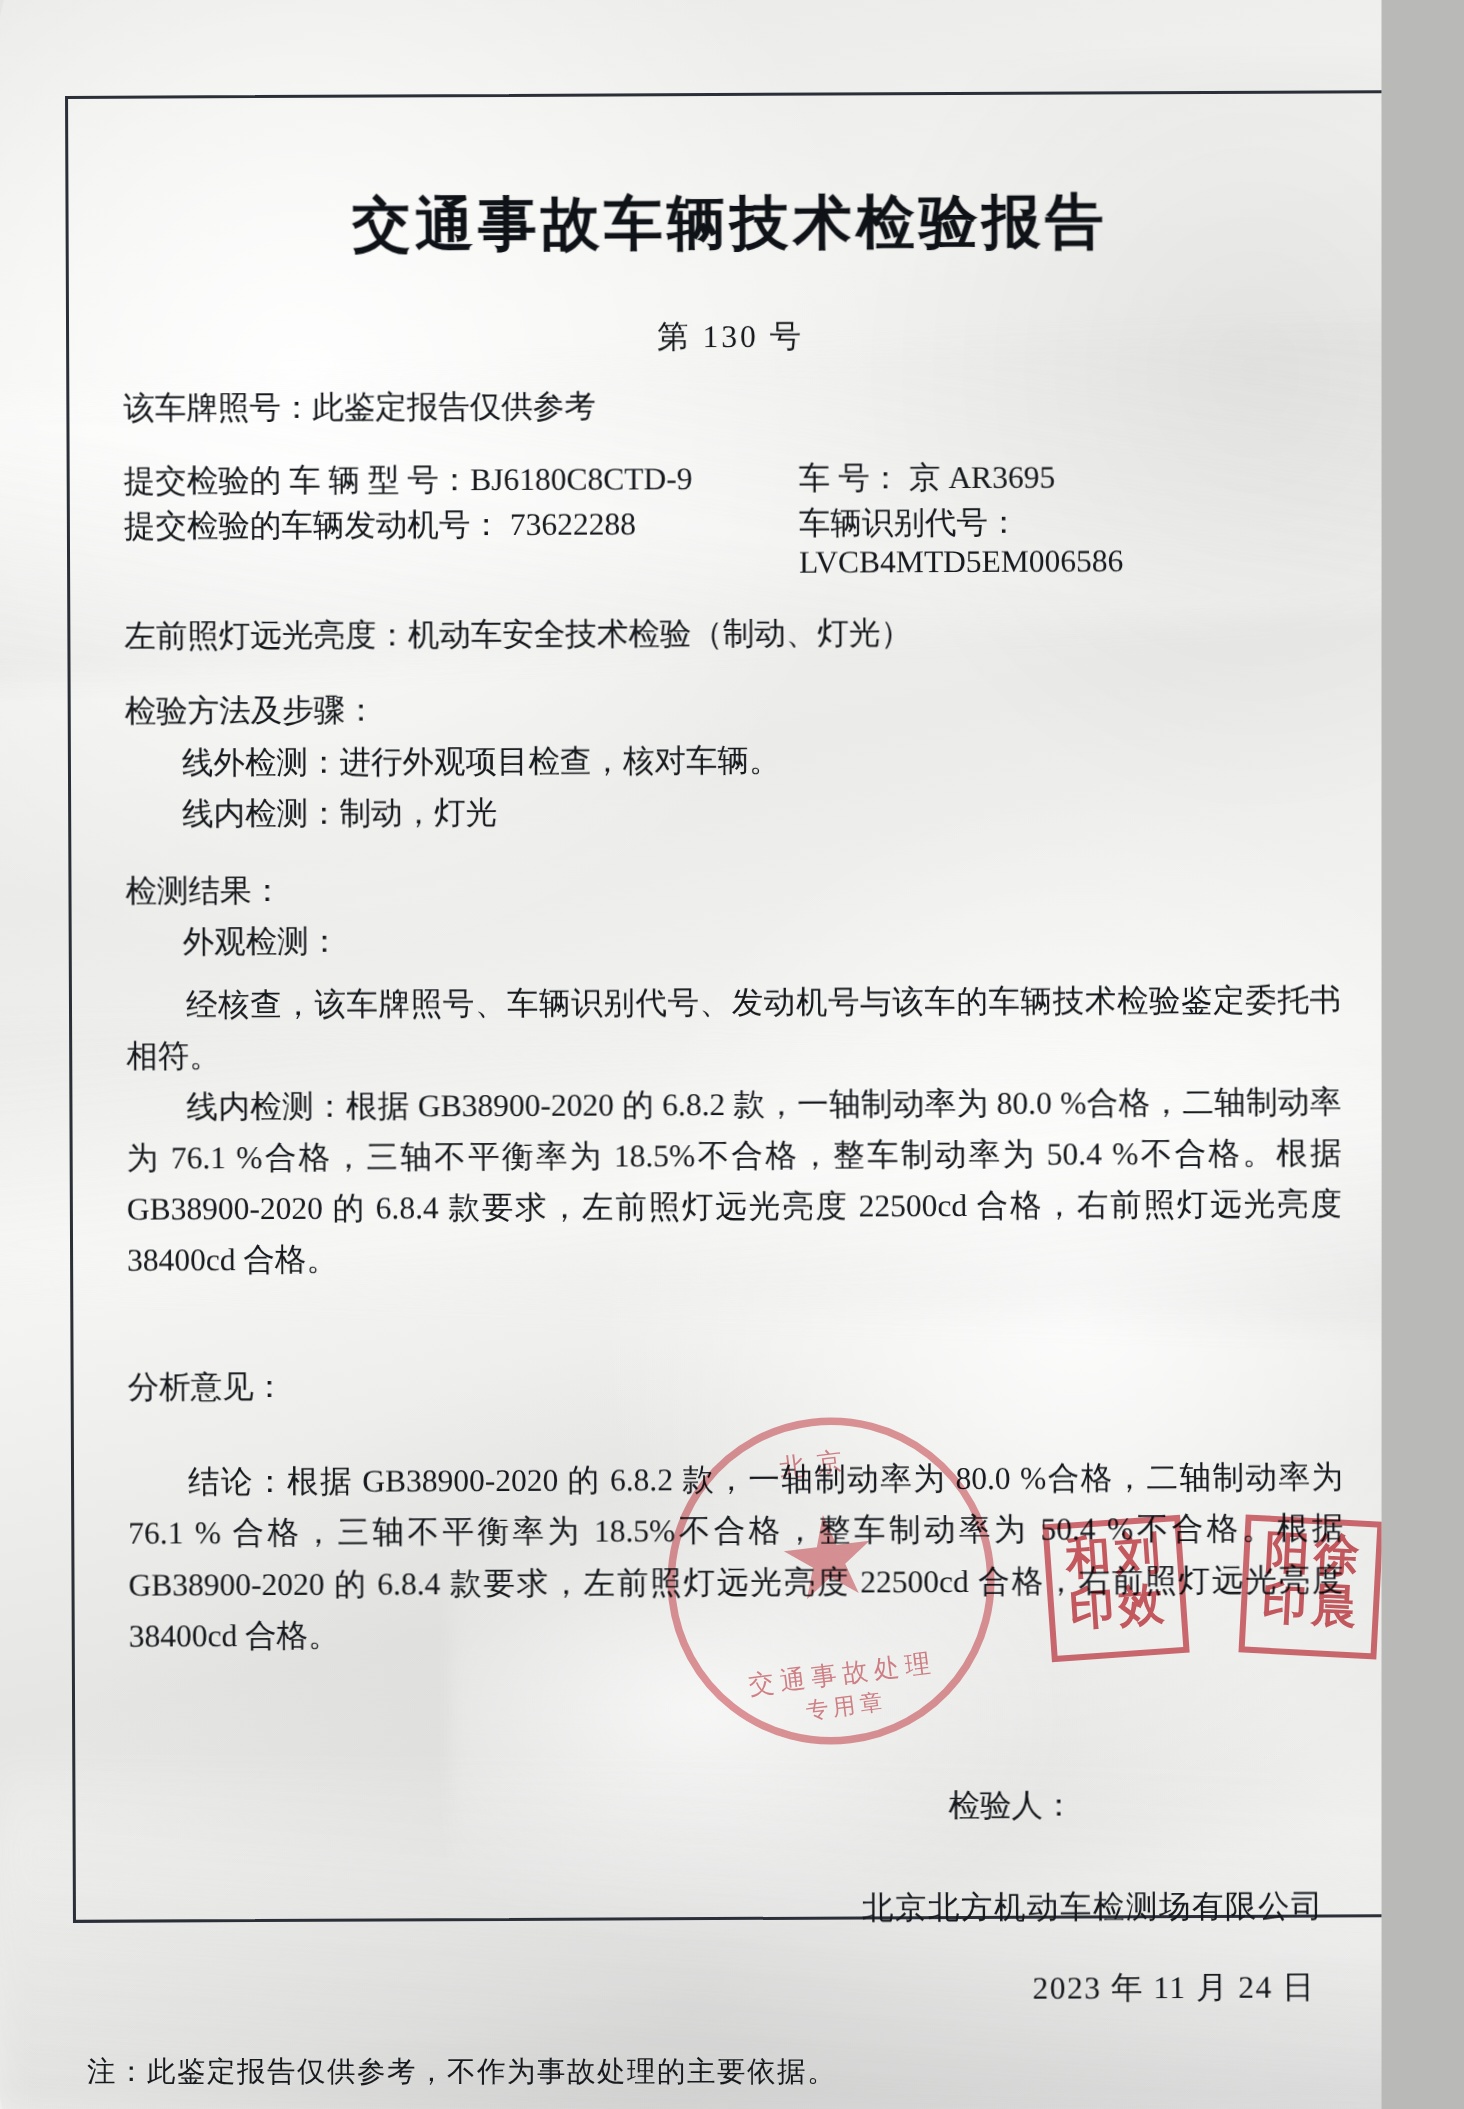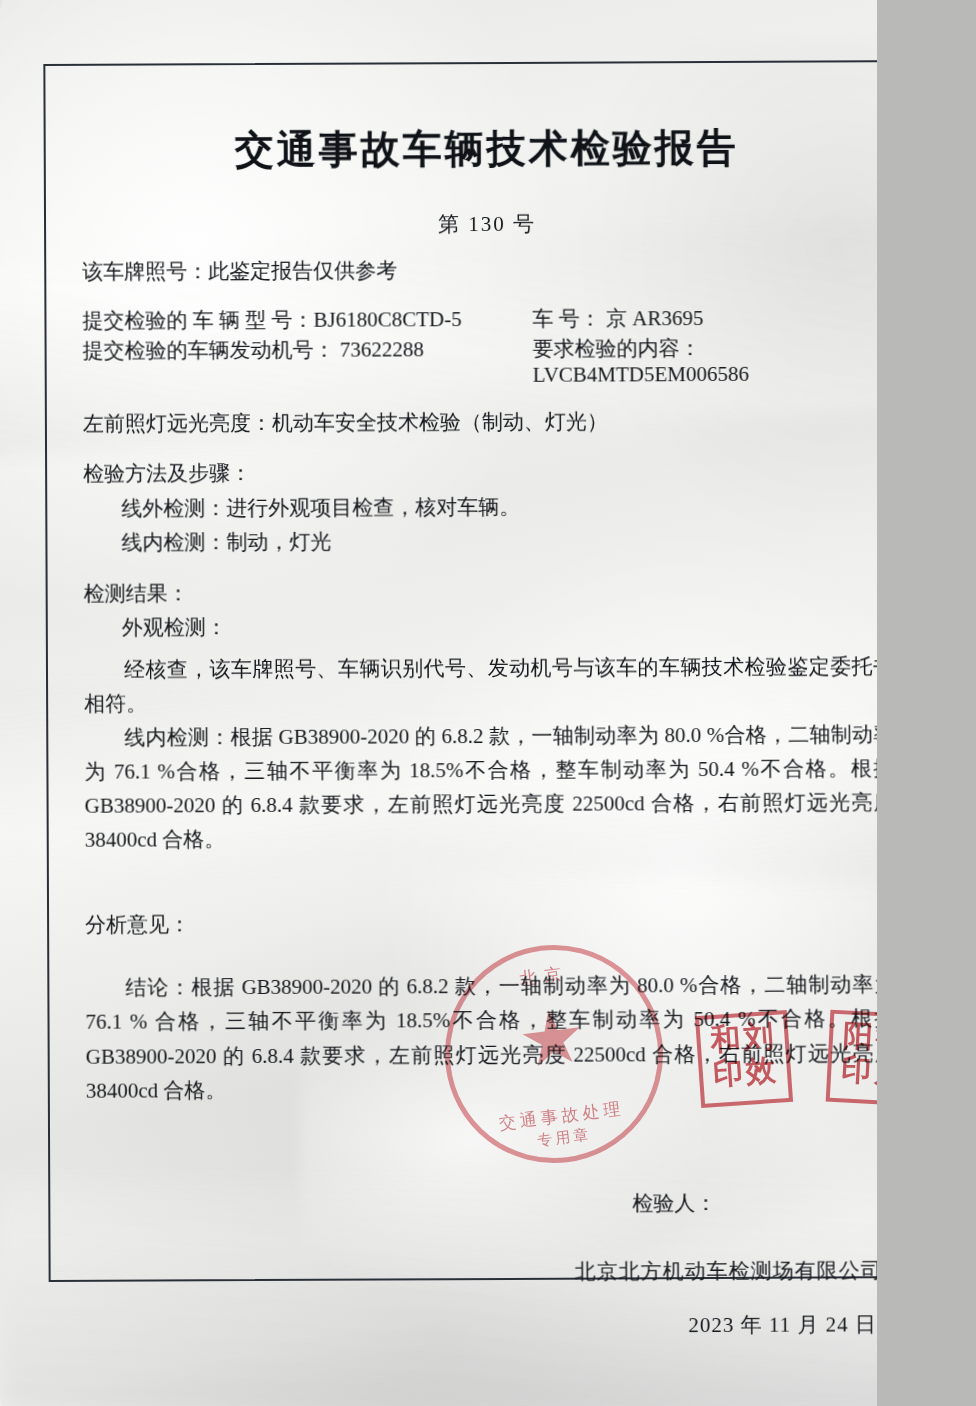--- a/index.html
+++ b/index.html
@@ -12,20 +12,21 @@
     width: 877px;
     height: 1406px;
     overflow: hidden;
     background:
       radial-gradient(ellipse 60% 40% at 22% 18%, rgba(255,255,255,0.95), rgba(255,255,255,0) 70%),
       radial-gradient(ellipse 50% 35% at 78% 62%, rgba(255,255,255,0.85), rgba(255,255,255,0) 70%),
       radial-gradient(ellipse 70% 45% at 50% 95%, rgba(200,200,200,0.55), rgba(255,255,255,0) 70%),
       linear-gradient(168deg, #e8e8e6 0%, #f2f2f0 18%, #ebebe9 38%, #f4f4f2 55%, #e5e5e3 72%, #efefed 88%, #dedede 100%);
     font-family: "Liberation Serif", "DejaVu Serif", serif;
     color: #15181c;
+    padding-left: 44px;
   }
   
   .crinkle {
     position: absolute;
     pointer-events: none;
   }
   .c1 { left:0; top:0; width:976px; height:1406px;
     background:
       linear-gradient(103deg, rgba(0,0,0,0.045) 0 2px, rgba(255,255,255,0) 3px) 0 0/100% 100%,
       linear-gradient(80deg, rgba(255,255,255,0.5) 0 1px, rgba(255,255,255,0) 2px) 0 0/100% 100%;
@@ -250,35 +251,35 @@
     <div class="title">交通事故车辆技术检验报告</div>
 
     <div class="docno">第 130 号</div>
 
     <div class="row">
       <span>该车牌照号：</span><span>此鉴定报告仅供参考</span>
     </div>
 
     <div class="two-col">
       <div class="left">
-        <span>提交检验的 车 辆  型 号：</span><span>BJ6180C8CTD-5</span>
+        <span>提交检验的 车 辆  型 号：</span><span>BJ6180C8CTD-9</span>
       </div>
       <div class="right">
         <span>车 号：</span>
         <span>京 AR3695</span>
       </div>
     </div>
 
     <div class="two-col tight">
       <div class="left">
         <span>提交检验的车辆发动机号：</span>
         <span>73622288</span>
       </div>
       <div class="right">
-        <span>要求检验的内容：</span><span>LVCB4MTD5EM006586</span>
+        <span>车辆识别代号：</span><span>LVCB4MTD5EM006586</span>
       </div>
     </div>
 
     <div class="row gap-md">
       <span>左前照灯远光亮度：</span><span>机动车安全技术检验（制动、灯光）</span>
     </div>
 
     <div class="row gap-md">检验方法及步骤：</div>
     <div class="row tight indent1">线外检测：进行外观项目检查，核对车辆。</div>
     <div class="row tight indent1">线内检测：制动，灯光</div>
@@ -322,14 +323,15 @@
     <div class="r">
       <span>阳</span>
       <span>徐</span>
     </div>
     <div class="r">
       <span>印</span>
       <span>晨</span>
     </div>
   </div>
 
+  <div class="footnote">注：此鉴定报告仅供参考，不作为事故处理的主要依据。</div>
 
 </div>
 
 </body></html>

